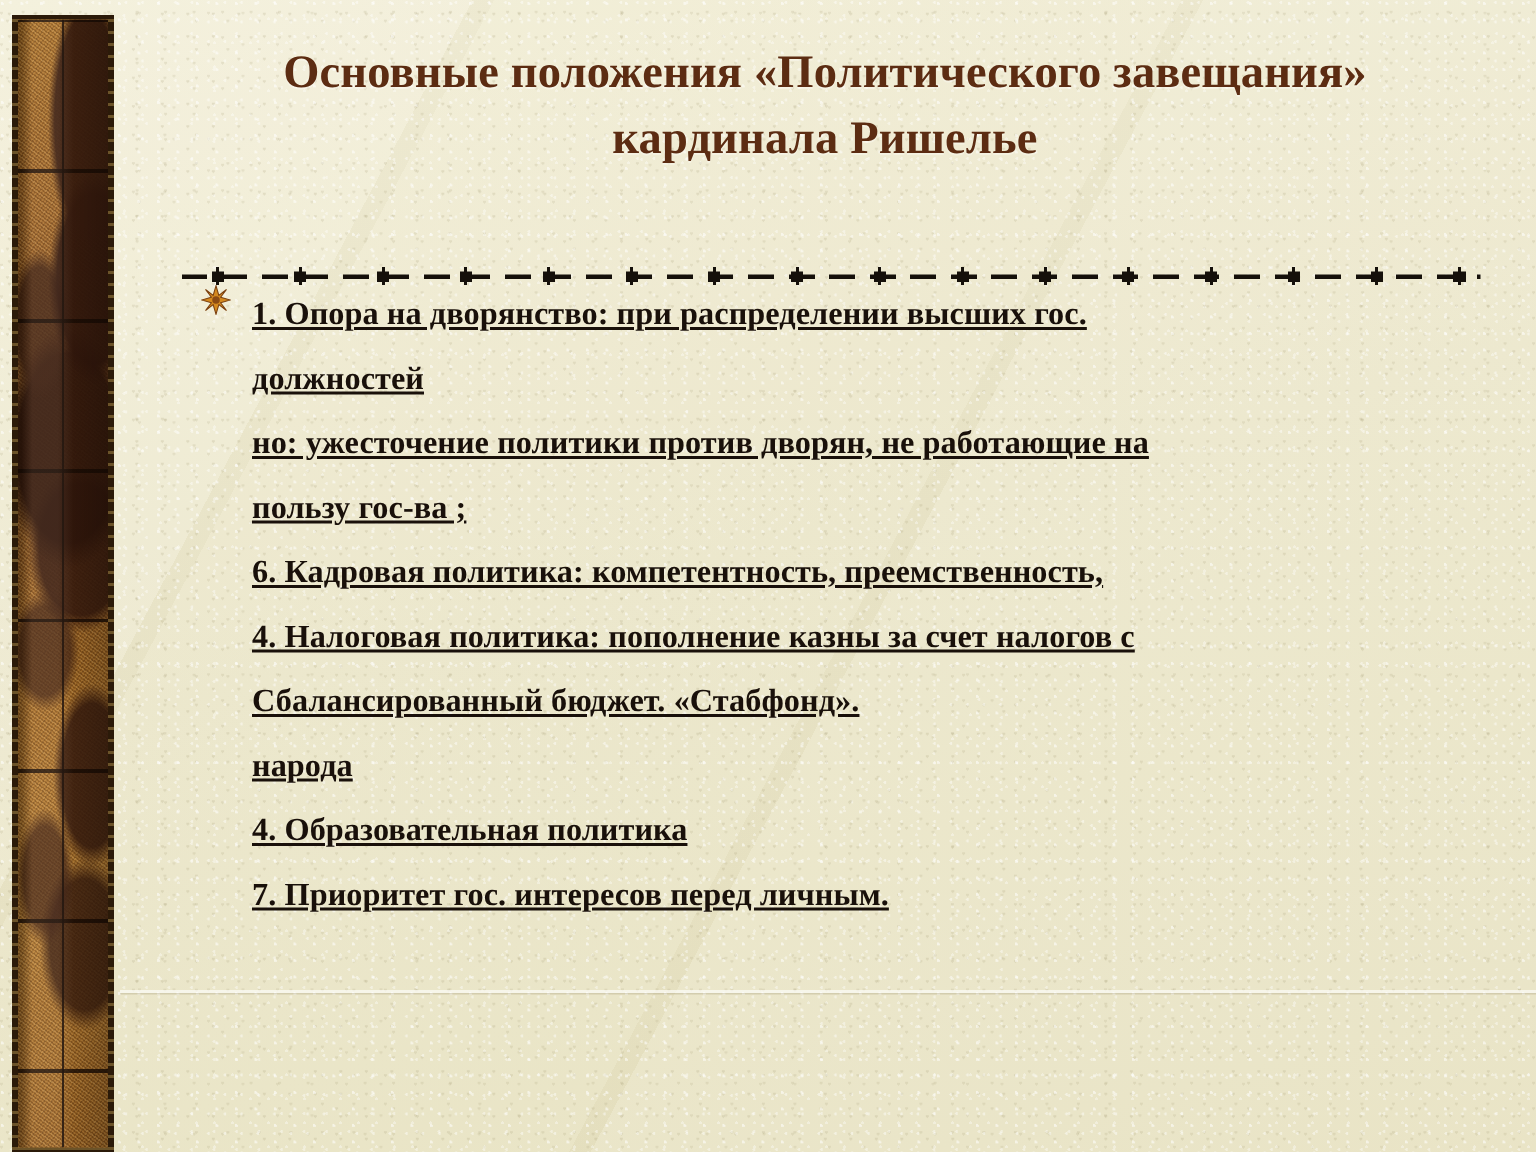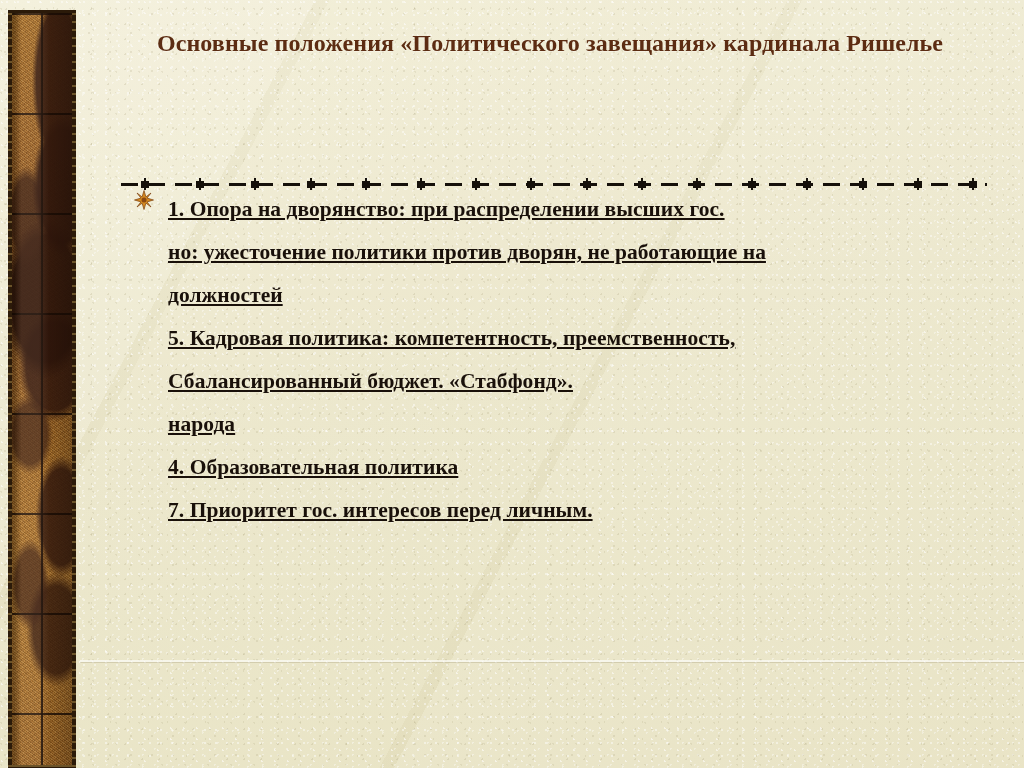--- a/index.html
+++ b/index.html
@@ -90,21 +90,21 @@
     background:linear-gradient(to right,
       rgba(0,0,0,.30) 0 4%, rgba(255,255,255,.07) 16% 44%,
       rgba(0,0,0,.10) 62%, rgba(0,0,0,.26) 100%);
   }
 
   
   #title {
     position:absolute;
     left:150px; top:26px; width:800px;
     text-align:center;
-    font-size:24px;
+    font-size:31px;
     line-height:1.42;
     font-weight:700;
     color:#5c2c12;
     letter-spacing:.1px;
     text-shadow:0 1px 0 rgba(255,255,255,.35);
   }
 
   
   #divider {
     position:absolute;
@@ -185,23 +185,25 @@
     <svg viewBox="0 0 20 20" width="20" height="20" aria-hidden="true">
       <g transform="translate(10,10)">
         <path d="M0,-9.5 L1.9,-3.1 L7.0,-7.0 L3.1,-1.9 L9.5,0 L3.1,1.9 L7.0,7.0 L1.9,3.1 L0,9.5 L-1.9,3.1 L-7.0,7.0 L-3.1,1.9 L-9.5,0 L-3.1,-1.9 L-7.0,-7.0 L-1.9,-3.1 Z" fill="#d4891f" stroke="#7a3f10" stroke-width="0.7"></path>
         <circle r="2.5" fill="#8a4a14"></circle>
       </g>
     </svg>
   </div>
 
   <div id="body-text">
     <div class="line">1. Опора на дворянство: при распределении высших гос.</div>
+    <div class="line">должностей</div>
     <div class="line">но: ужесточение политики против дворян, не работающие на</div>
-    <div class="line">должностей</div>
-    <div class="line">5. Кадровая политика: компетентность, преемственность,</div>
+    <div class="line">пользу гос-ва ;</div>
+    <div class="line">6. Кадровая политика: компетентность, преемственность,</div>
+    <div class="line">4. Налоговая политика: пополнение казны за счет налогов с</div>
     <div class="line">Сбалансированный бюджет. «Стабфонд».</div>
     <div class="line">народа</div>
     <div class="line">4. Образовательная политика</div>
     <div class="line">7. Приоритет гос. интересов перед личным.</div>
 
   </div>
 
   <div id="overflow-rule"></div>
 
 </div>

